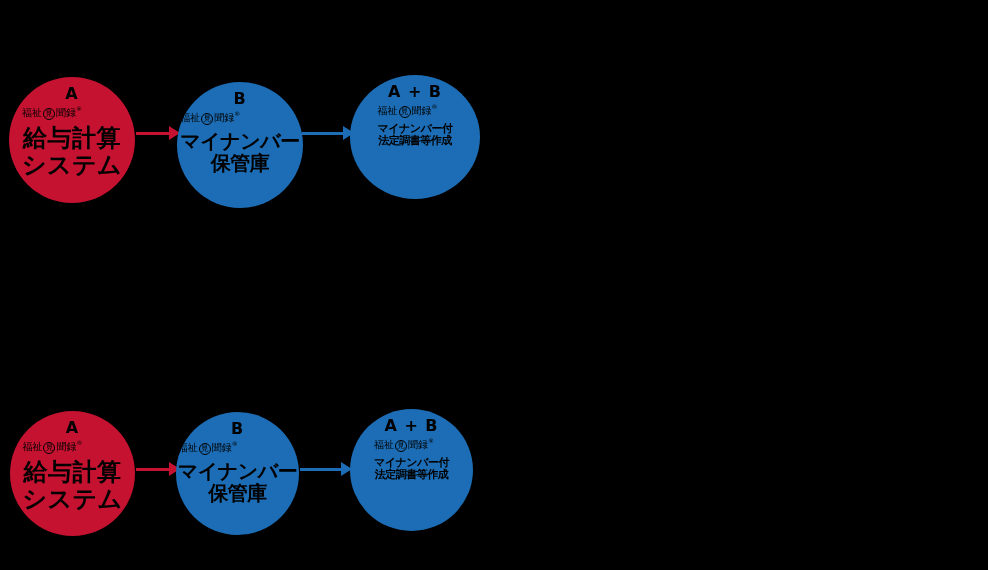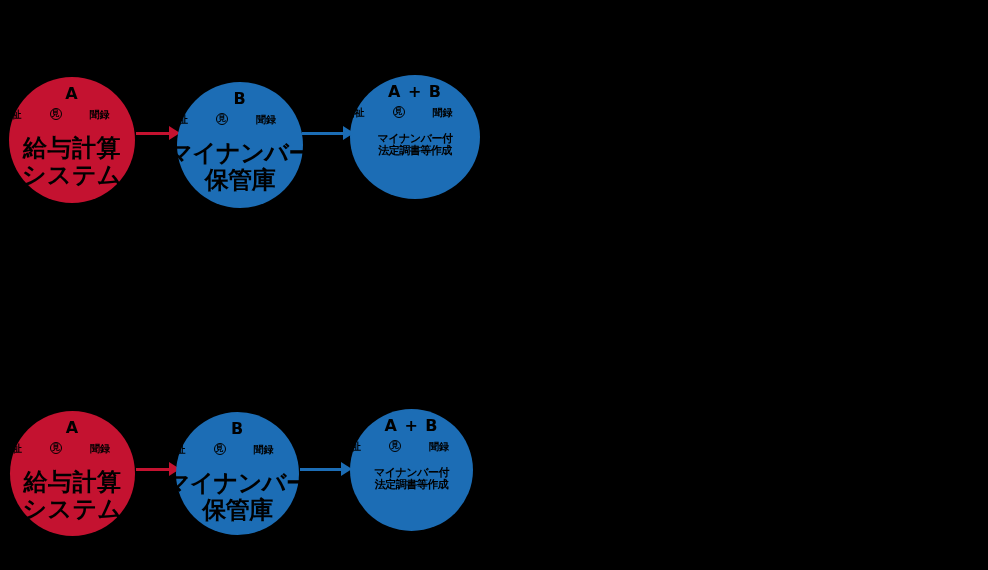--- a/index.html
+++ b/index.html
@@ -12,35 +12,35 @@
     display:flex;flex-direction:column;align-items:center;
     padding-top:7px;color:#000;
   }
   .badge{
     font-size:16px;font-weight:bold;letter-spacing:1px;line-height:1.2;
   }
   .block{
     display:flex;flex-direction:column;align-items:flex-start;margin-top:5px;
   }
   .logo{
-    font-size:10px;font-weight:bold;line-height:1;
-    display:flex;align-items:flex-end;white-space:nowrap;gap:27px;
+    font-size:10px;font-weight:normal;line-height:1;
+    display:flex;align-items:flex-start;white-space:nowrap;
   }
   .logo .circ{
     width:12px;height:12px;border:1.5px solid #000;border-radius:50%;
     display:inline-flex;align-items:center;justify-content:center;
     font-size:8px;margin:0 1px;box-sizing:border-box;line-height:1;
   }
   .logo .reg{font-size:6px;align-self:flex-start;margin-top:-2px;}
   .main{
     width:100%;text-align:center;font-weight:bold;line-height:1.1;
-    margin-top:15px;white-space:nowrap;
+    margin-top:5px;white-space:nowrap;
   }
   .s1{font-size:24px;letter-spacing:0.5px;}
-  .s2{font-size:24px;letter-spacing:-0.5px;}
+  .s2{font-size:20px;letter-spacing:-0.5px;}
   .s3{font-size:11px;letter-spacing:-0.5px;}
   
   .r1c1{left:9px;  top:77px; width:126px;height:126px;}
   .r1c2{left:177px;top:82px; width:126px;height:126px;}
   .r1c3{left:350px;top:75px; width:130px;height:124px;}
   .r2c1{left:10px; top:411px;width:125px;height:125px;}
   .r2c2{left:176px;top:412px;width:123px;height:123px;}
   .r2c3{left:350px;top:409px;width:123px;height:122px;}
   
   .arrow{position:absolute;height:0;}

